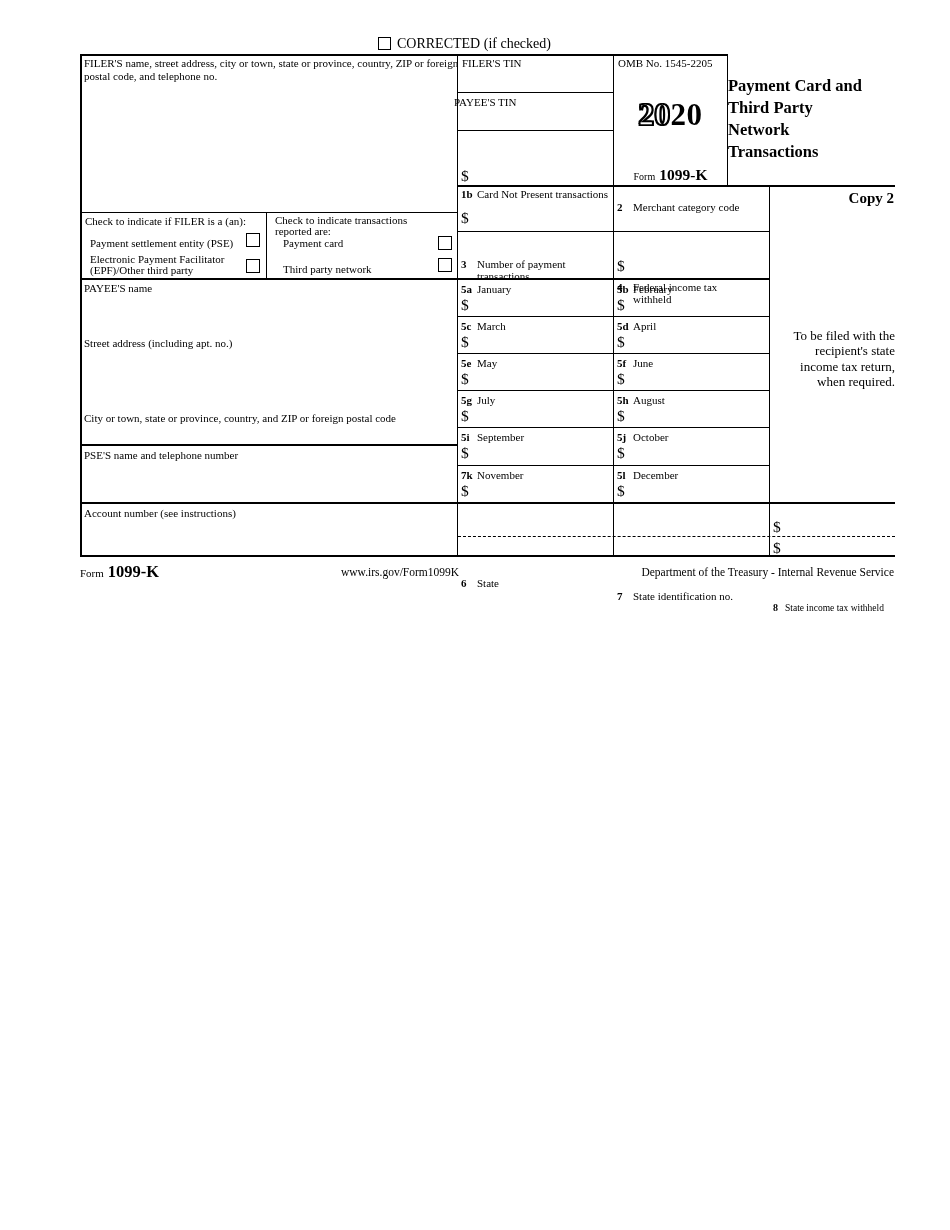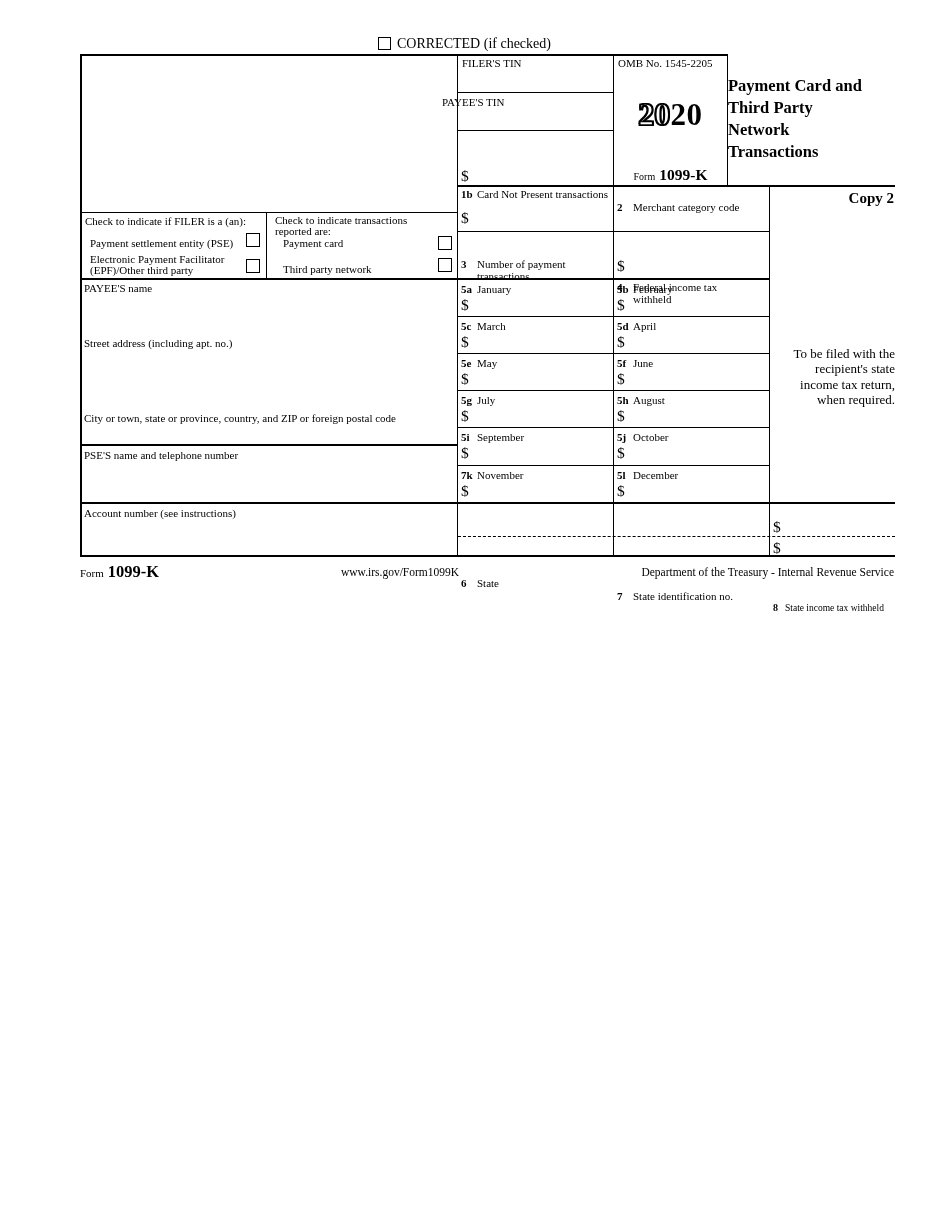--- a/index.html
+++ b/index.html
@@ -25,21 +25,21 @@
   .month .bnum { top:3px; }
   .month .numlabel { padding-top:3px; }
   .block { display:block; }
   .title { text-align:left; font-size:16.5px; font-weight:bold; line-height:22px; }
   .yr { text-align:center; font-size:31px; font-weight:bold; line-height:31px; letter-spacing:0.5px; }
   .yr-outline {
     color:#fff;
     -webkit-text-stroke:1.6px #000;
     text-shadow:-1.2px -1.2px 0 #000, 1.2px -1.2px 0 #000, -1.2px 1.2px 0 #000, 1.2px 1.2px 0 #000;
   }
-  .copynote { text-align:right; font-size:13px; line-height:15.3px;margin-top:18px; }
+  .copynote { text-align:right; font-size:13px; line-height:15.3px; }
 </style>
 </head>
 <body>
 
 <div class="page">
 
   <div class="hl thick" style="left:80px;top:54px;width:648px"></div>
   <div class="vl thick" style="left:80px;top:54px;height:503px"></div>
   <div class="vl" style="left:457px;top:54px;height:503px"></div>
   <div class="vl" style="left:613px;top:54px;height:503px"></div>
@@ -58,22 +58,23 @@
   <div class="hl" style="left:457px;top:427px;width:313px"></div>
   <div class="hl" style="left:457px;top:465px;width:313px"></div>
   <div class="hl thick" style="left:80px;top:444px;width:378px"></div>
   <div class="hl thick" style="left:80px;top:502px;width:815px"></div>
   <div class="hl dash" style="left:458px;top:536px;width:437px"></div>
   <div class="hl thick" style="left:80px;top:555px;width:815px"></div>
 
   <div class="cbox" style="left:378px;top:37px;width:13px;height:13px"></div>
   <div class="abs" style="left:397px;top:36px;font-size:14px">CORRECTED (if checked)</div>
 
+  <div class="abs lbl" style="left:84px;top:57px;width:376px">FILER'S name, street address, city or town, state or province, country, ZIP or foreign postal code, and telephone no.</div>
   <div class="abs lbl" style="left:462px;top:57px">FILER'S TIN</div>
-  <div class="abs lbl" style="left:442px;top:96px">PAYEE'S TIN</div>
+  <div class="abs lbl" style="left:454px;top:96px">PAYEE'S TIN</div>
 
   <div class="dollar" style="left:461px;top:168px">$</div>
 
   <div class="abs lbl" style="left:618px;top:57px;width:108px">OMB No. 1545-2205</div>
   <div class="abs yr" style="left:614px;top:99px;width:113px">
     <span class="yr-outline">20</span><span>20</span>
   </div>
   <div class="abs" style="left:614px;top:166px;width:113px;text-align:center">
     <span style="font-size:10px">Form</span>
     <span style="font-size:15.5px;font-weight:bold">1099-K</span>

